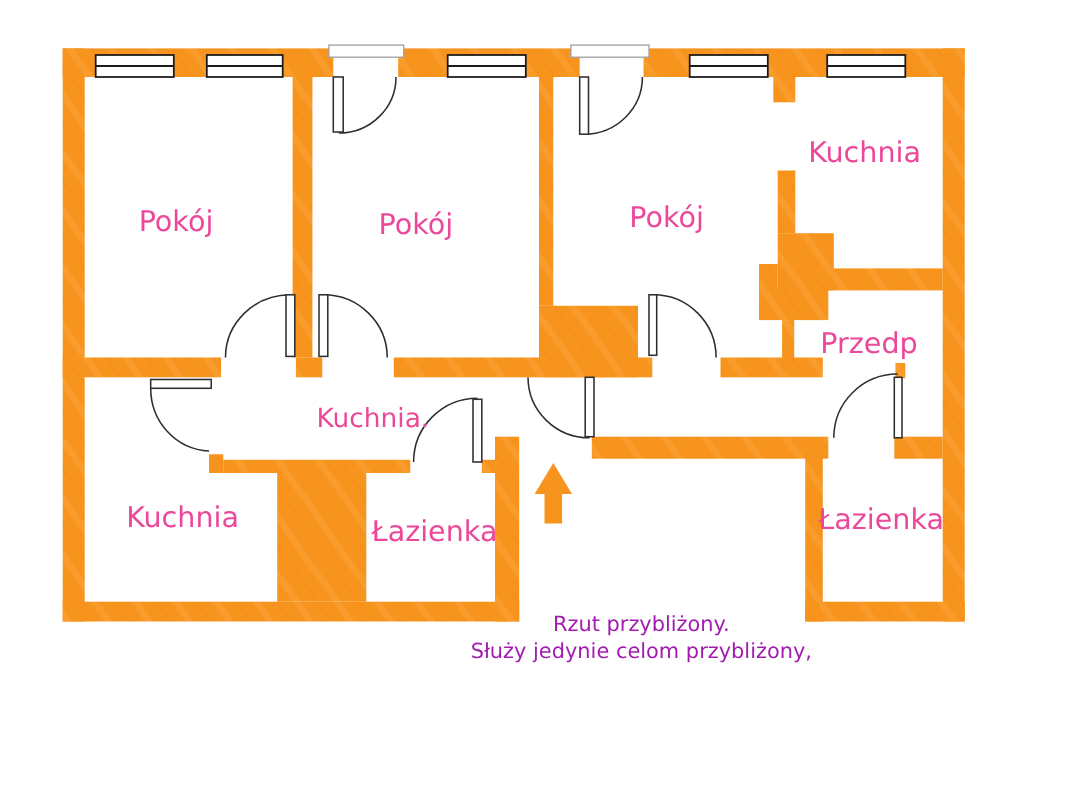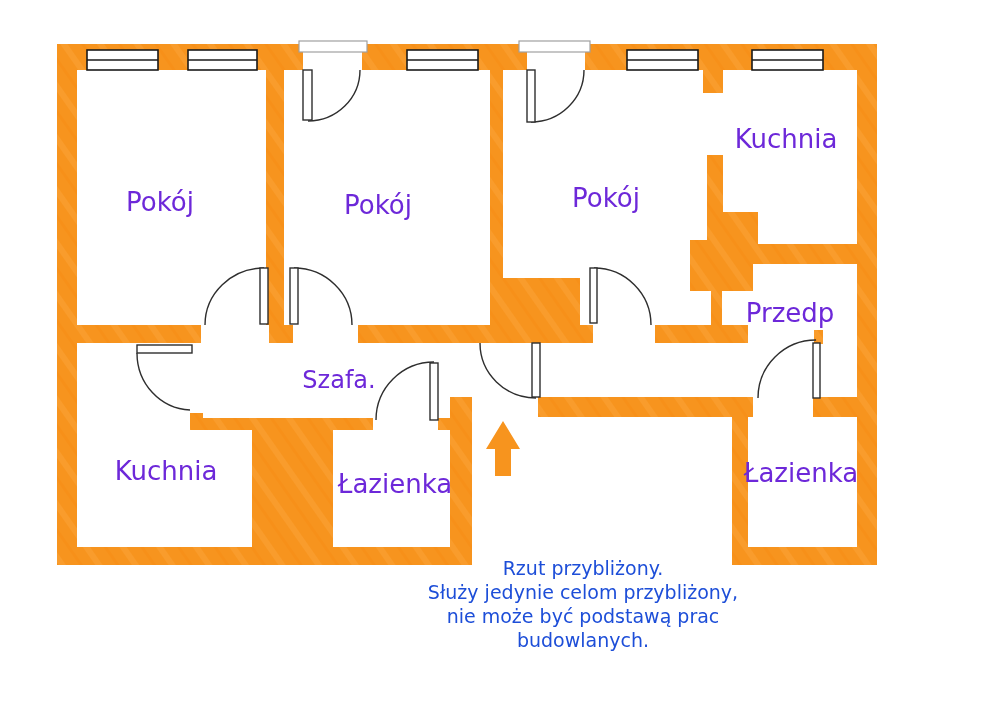--- a/index.html
+++ b/index.html
@@ -3,26 +3,26 @@
 <meta charset="utf-8">
 <style>
   html,body{margin:0;padding:0;background:#ffffff;}
   .stage{
     position:relative;width:983px;height:723px;background:#ffffff;overflow:hidden;
     font-family:"DejaVu Sans","Liberation Sans",sans-serif;
   }
   .plan-svg{position:absolute;left:0;top:0;}
   .room-label{
     position:absolute;transform:translate(-50%,-50%);
-    font-size:26px;color:#6d28d9;white-space:nowrap;letter-spacing:0px;
+    font-size:26px;color:#ec4899;white-space:nowrap;letter-spacing:0px;
   }
   .room-label.small{font-size:24px;}
   .caption{
     position:absolute;left:383px;top:556px;width:400px;
-    text-align:center;font-size:19px;line-height:24px;color:#1d4ed8;
+    text-align:center;font-size:19px;line-height:24px;color:#a21caf;
   }
 </style>
 </head>
 <body>
 
 <div class="stage">
 
   <svg class="plan-svg" width="983" height="723" viewBox="0 0 983 723">
     <defs>
       <pattern id="walltex" patternUnits="userSpaceOnUse" width="30" height="30" patternTransform="rotate(55)">
@@ -139,24 +139,23 @@
     </g>
 
     <polygon fill="#F7941E" points="503,421 520,449 511,449 511,476 495,476 495,449 486,449"></polygon>
   </svg>
 
   <div class="room-label" style="left:160px;top:202px;">Pokój</div>
   <div class="room-label" style="left:378px;top:205px;">Pokój</div>
   <div class="room-label" style="left:606px;top:198px;">Pokój</div>
   <div class="room-label" style="left:786px;top:139px;">Kuchnia</div>
   <div class="room-label" style="left:790px;top:313px;">Przedp</div>
-  <div class="room-label small" style="left:339px;top:380px;">Szafa.</div>
+  <div class="room-label small" style="left:339px;top:380px;">Kuchnia.</div>
   <div class="room-label" style="left:166px;top:471px;">Kuchnia</div>
   <div class="room-label" style="left:395px;top:484px;">Łazienka</div>
   <div class="room-label" style="left:801px;top:473px;">Łazienka</div>
 
   <div class="caption">
     <div>Rzut przybliżony.</div>
     <div>Służy jedynie celom przybliżony,</div>
-    <div>nie może być podstawą prac budowlanych.</div>
   </div>
 
 </div>
 
 </body></html>

